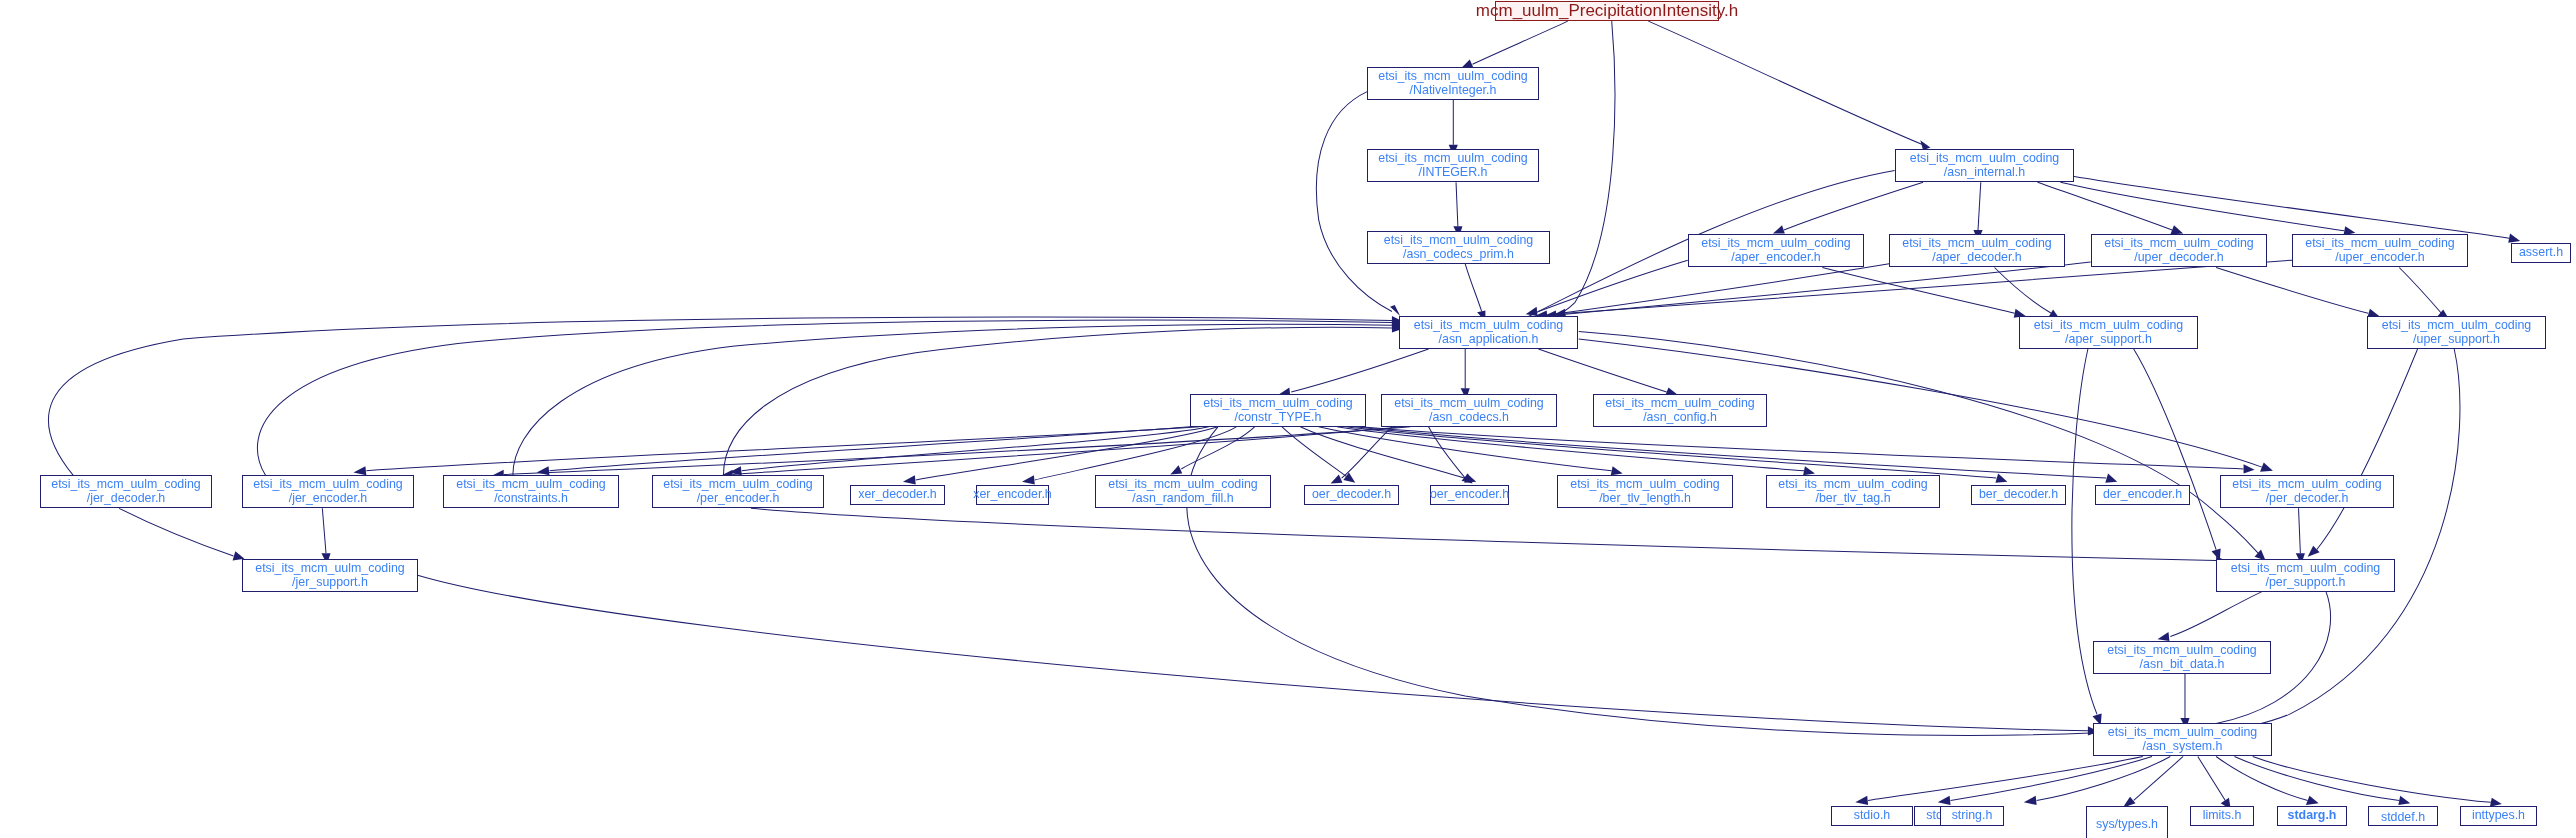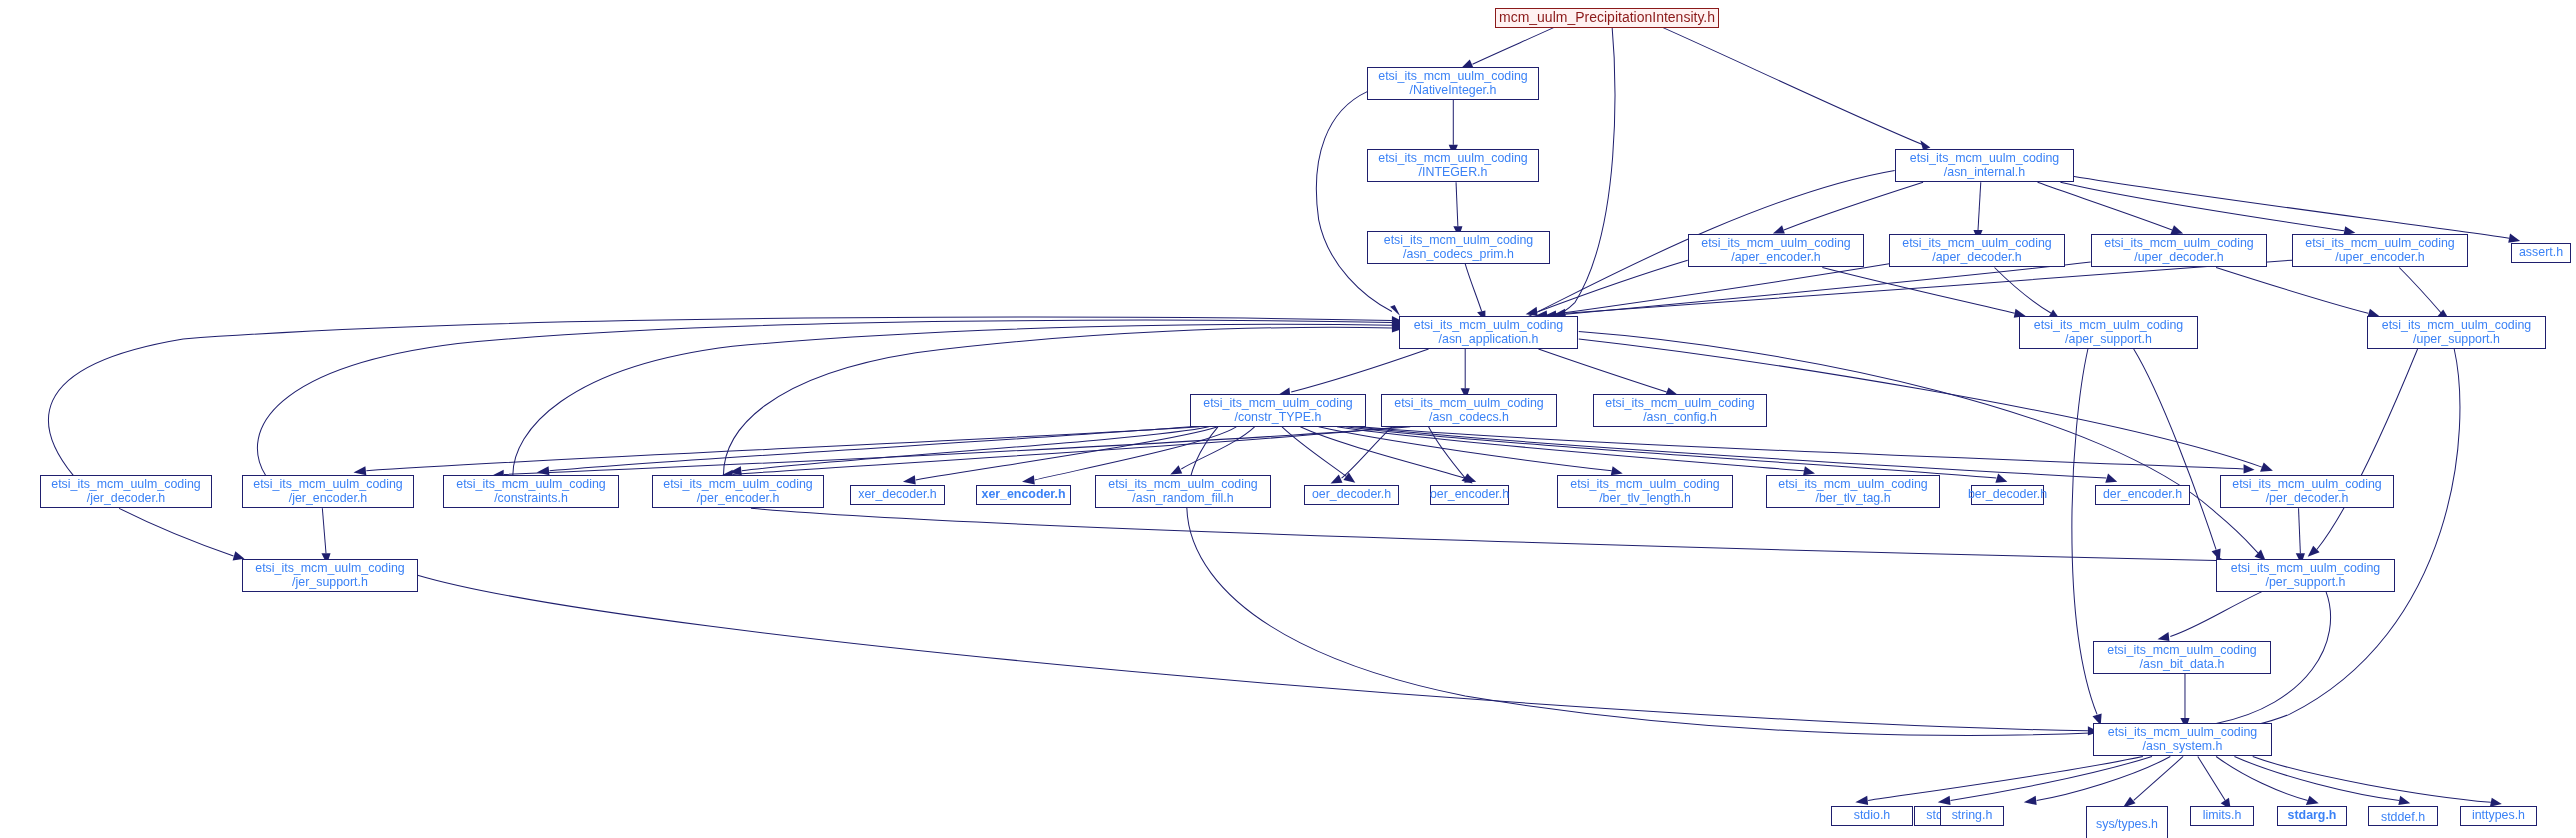--- a/index.html
+++ b/index.html
@@ -234,21 +234,21 @@
     <path d="M2400,826 L2430,874"></path>
     <polygon points="2425,877 2436,884 2434,871"></polygon>
     <path d="M2420,826 C2450,848 2490,866 2520,874"></path>
     <polygon points="2518,879 2532,877 2522,869"></polygon>
     <path d="M2440,826 C2490,848 2570,868 2620,874"></path>
     <polygon points="2619,879 2632,877 2621,869"></polygon>
     <path d="M2460,826 C2520,848 2650,870 2720,876"></path>
     <polygon points="2719,881 2732,878 2721,871"></polygon>
   </svg>
 
-  <div class="node root" style="left:1495px;top:0.9px;width:224px;height:20px;font-size:14px;margin-top:7px;"><span>mcm_uulm_PrecipitationIntensity.h</span></div>
+  <div class="node root" style="left:1495px;top:0.9px;width:224px;height:20px;font-size:17px;"><span>mcm_uulm_PrecipitationIntensity.h</span></div>
   <div class="node" style="left:1367px;top:67px;width:172px;height:33px;"><span>etsi_its_mcm_uulm_coding
 /NativeInteger.h</span></div>
   <div class="node" style="left:1367px;top:149px;width:172px;height:33px;"><span>etsi_its_mcm_uulm_coding
 /INTEGER.h</span></div>
   <div class="node" style="left:1367px;top:231px;width:183px;height:33px;"><span>etsi_its_mcm_uulm_coding
 /asn_codecs_prim.h</span></div>
   <div class="node" style="left:1895px;top:149px;width:179px;height:33px;"><span>etsi_its_mcm_uulm_coding
 /asn_internal.h</span></div>
   <div class="node" style="left:2511px;top:243px;width:60px;height:20px;"><span>assert.h</span></div>
   <div class="node" style="left:1688px;top:234px;width:176px;height:33px;"><span>etsi_its_mcm_uulm_coding
@@ -273,30 +273,30 @@
 /asn_config.h</span></div>
   <div class="node" style="left:40px;top:475px;width:172px;height:33px;"><span>etsi_its_mcm_uulm_coding
 /jer_decoder.h</span></div>
   <div class="node" style="left:242px;top:475px;width:172px;height:33px;"><span>etsi_its_mcm_uulm_coding
 /jer_encoder.h</span></div>
   <div class="node" style="left:443px;top:475px;width:176px;height:33px;"><span>etsi_its_mcm_uulm_coding
 /constraints.h</span></div>
   <div class="node" style="left:652px;top:475px;width:172px;height:33px;"><span>etsi_its_mcm_uulm_coding
 /per_encoder.h</span></div>
   <div class="node" style="left:850px;top:485px;width:95px;height:20px;"><span>xer_decoder.h</span></div>
-  <div class="node" style="left:976px;top:485px;width:95px;height:20px;font-weight:bold;"><span>xer_encoder.h</span></div>
+  <div class="node" style="left:976px;top:485px;width:73px;height:20px;"><span>xer_encoder.h</span></div>
   <div class="node" style="left:1095px;top:475px;width:176px;height:33px;"><span>etsi_its_mcm_uulm_coding
 /asn_random_fill.h</span></div>
   <div class="node" style="left:1304px;top:485px;width:95px;height:20px;"><span>oer_decoder.h</span></div>
   <div class="node" style="left:1430px;top:485px;width:79px;height:20px;"><span>oer_encoder.h</span></div>
   <div class="node" style="left:1557px;top:475px;width:176px;height:33px;"><span>etsi_its_mcm_uulm_coding
 /ber_tlv_length.h</span></div>
   <div class="node" style="left:1766px;top:475px;width:174px;height:33px;"><span>etsi_its_mcm_uulm_coding
 /ber_tlv_tag.h</span></div>
-  <div class="node" style="left:1971px;top:485px;width:73px;height:20px;"><span>ber_decoder.h</span></div>
+  <div class="node" style="left:1971px;top:485px;width:95px;height:20px;"><span>ber_decoder.h</span></div>
   <div class="node" style="left:2095px;top:485px;width:95px;height:20px;"><span>der_encoder.h</span></div>
   <div class="node" style="left:2220px;top:475px;width:174px;height:33px;"><span>etsi_its_mcm_uulm_coding
 /per_decoder.h</span></div>
   <div class="node" style="left:242px;top:559px;width:176px;height:33px;"><span>etsi_its_mcm_uulm_coding
 /jer_support.h</span></div>
   <div class="node" style="left:2216px;top:559px;width:179px;height:33px;"><span>etsi_its_mcm_uulm_coding
 /per_support.h</span></div>
   <div class="node" style="left:2093px;top:641px;width:178px;height:33px;"><span>etsi_its_mcm_uulm_coding
 /asn_bit_data.h</span></div>
   <div class="node" style="left:2093px;top:723px;width:179px;height:33px;"><span>etsi_its_mcm_uulm_coding

